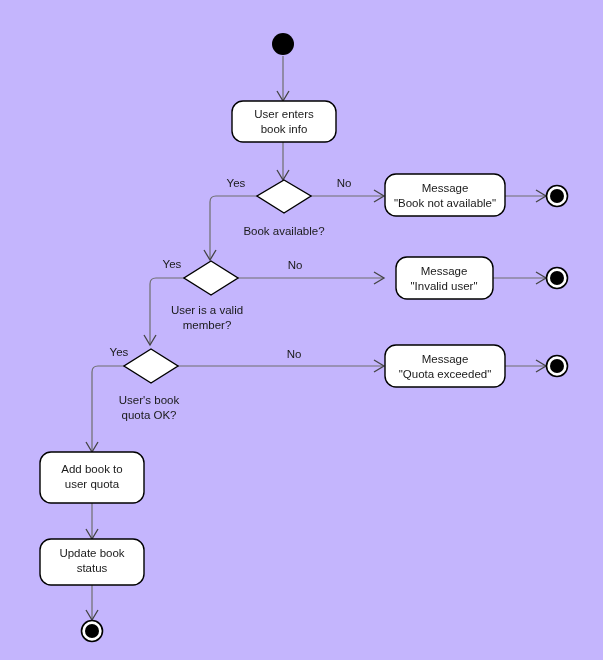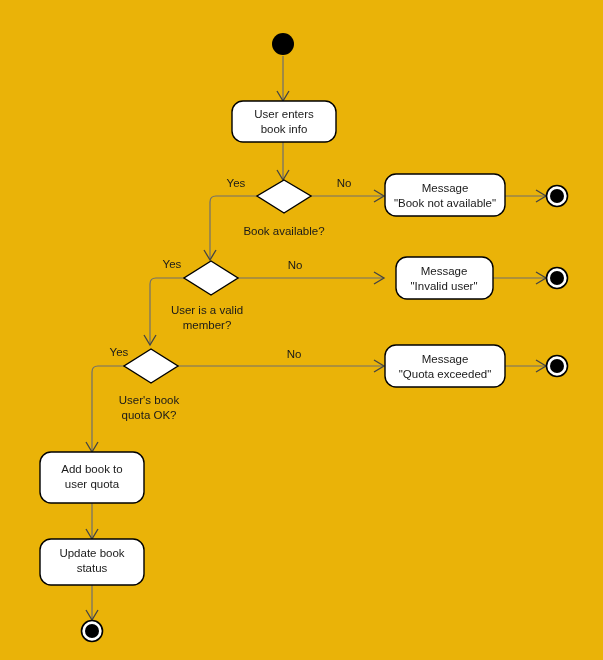--- a/index.html
+++ b/index.html
@@ -10,21 +10,21 @@
   body {
     width: 603px;
     height: 660px;
     font-family: "Liberation Sans", sans-serif;
     overflow: hidden;
   }
   #diagram-root {
     position: relative;
     width: 603px;
     height: 660px;
-    background: #eab308;
+    background: #c4b5fd;
   }
   svg#activity-diagram {
     display: block;
     width: 603px;
     height: 660px;
   }
   .node-shape {
     fill: #ffffff;
     stroke: #000000;
     stroke-width: 1.4;

